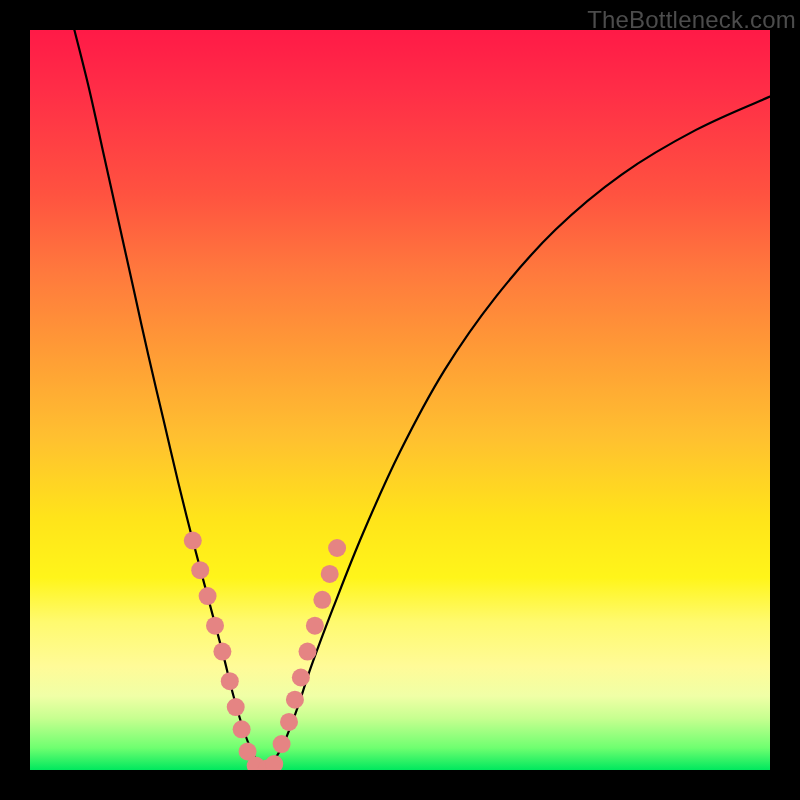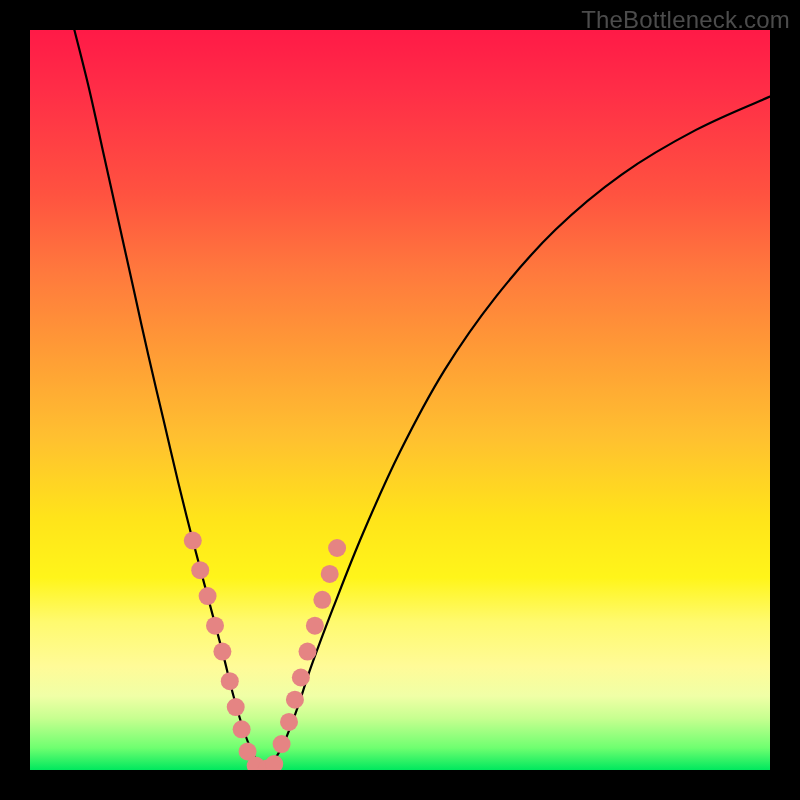--- a/index.html
+++ b/index.html
@@ -13,21 +13,21 @@
   }
   .viewport {
     position: relative;
     width: 800px;
     height: 800px;
     background: #000;
   }
   .watermark {
     position: absolute;
     top: 6px;
-    right: 10px;
+    right: 4px;
     color: #4c4c4c;
     font-size: 24px;
     font-weight: 500;
     letter-spacing: 0.2px;
     z-index: 50;
   }
   .chart-frame {
     position: absolute;
     left: 30px;
     top: 30px;

